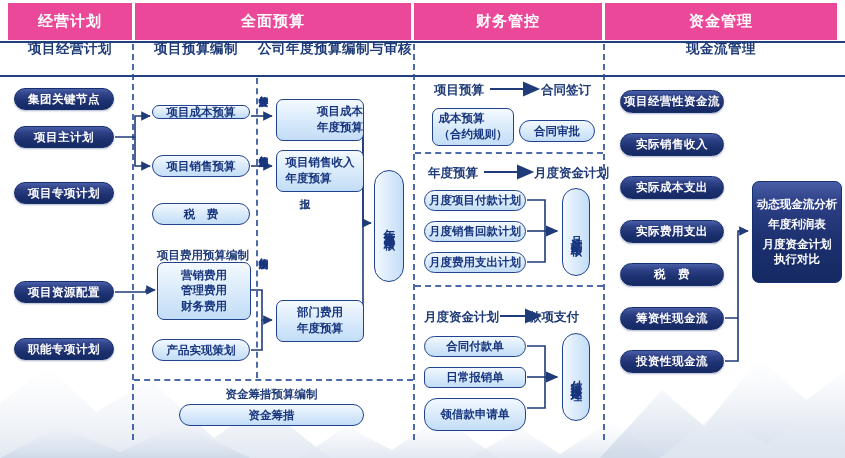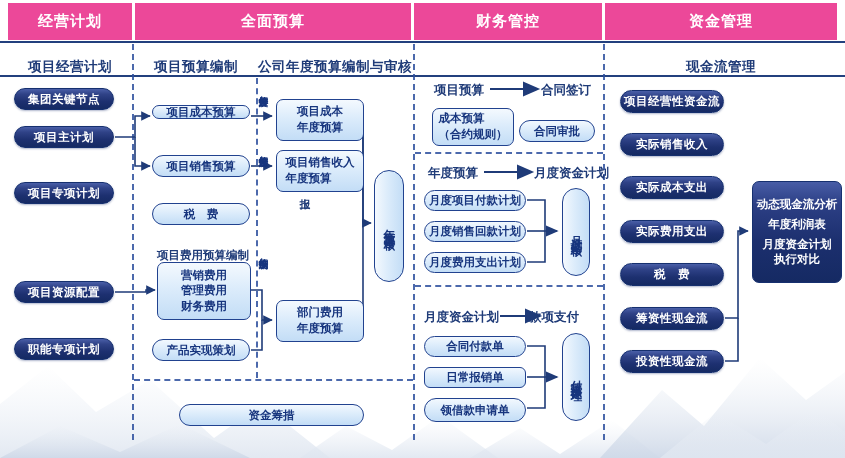--- a/index.html
+++ b/index.html
@@ -16,21 +16,21 @@
   .mtn svg{display:block;}
 
   
   .hdr-band{position:absolute;left:0;top:3px;width:845px;height:37px;}
   .hdr-cell{position:absolute;top:0;height:37px;background:#ec4899;
             display:flex;align-items:center;justify-content:center;
             color:#ffffff;font-size:15px;font-weight:bold;letter-spacing:1px;}
 
   
   .sub-row{position:absolute;left:0;top:40px;width:845px;height:36px;}
-  .sub-lbl{position:absolute;top:0;height:36px;display:flex;align-items:flex-end;justify-content:center;
+  .sub-lbl{position:absolute;top:0;height:36px;display:flex;align-items:flex-start;justify-content:center;
            color:#1f3b78;font-size:13.5px;font-weight:bold;letter-spacing:.5px;}
   .rule{position:absolute;left:0;width:845px;height:2px;background:#23407e;}
 
   
   .vsep{position:absolute;width:0;border-left:2px dashed #2d4f9e;opacity:.85;}
 
   
   .pill{position:absolute;display:flex;align-items:center;justify-content:center;
         text-align:center;box-sizing:border-box;}
   .pill-dark{
@@ -258,37 +258,39 @@
     <span>产品实现策划</span>
     </div>
 
   <div class="vtext" style="left:259px;top:88px;height:64px;">
     <span>按年度分解</span></div>
   <div class="vtext" style="left:259px;top:148px;height:64px;">
     <span>按年度分解</span></div>
   <div class="vtext" style="left:259px;top:250px;height:64px;">
     <span>按年度编制</span></div>
 
-  <div class="box-light" style="position:absolute;left:276px;top:99px;width:86px;height:40px;display:flex;align-items:center;justify-content:center;white-space:pre-line;">
+  <div class="box-light" style="position:absolute;left:276px;top:99px;width:86px;height:40px;display:flex;align-items:center;justify-content:flex-end;white-space:pre-line;">
     <span>项目成本
 年度预算</span></div>
   <div class="box-light" style="position:absolute;left:276px;top:150px;width:86px;height:40px;display:flex;align-items:center;justify-content:center;white-space:pre-line;">
     <span>项目销售收入
 年度预算</span></div>
   <div class="box-light" style="position:absolute;left:276px;top:300px;width:86px;height:40px;display:flex;align-items:center;justify-content:center;white-space:pre-line;">
     <span>部门费用
 年度预算</span></div>
 
   <div class="vtext" style="left:300px;top:190px;height:30px;color:#1f3b78;font-size:10.5px;">
     <span>上报</span></div>
 
   <div class="pill-v" style="position:absolute;left:374px;top:170px;width:28px;height:110px;display:flex;align-items:center;justify-content:center;">
     <span>年度预算审核</span>
     </div>
 
+  <div class="cap" style="left:179px;top:387px;width:185px;">
+    <span>资金筹措预算编制</span></div>
   <div class="pill pill-light" style="left:179px;top:404px;width:185px;height:22px;">
     <span>资金筹措</span>
     </div>
 
   <div class="flowlbl" style="left:434px;top:82px;">
     <span>项目预算</span></div>
   <div class="flowlbl" style="left:541px;top:82px;">
     <span>合同签订</span></div>
   <div class="box-light" style="position:absolute;left:432px;top:108px;width:80px;height:36px;display:flex;align-items:center;justify-content:center;white-space:pre-line;">
     <span>成本预算
@@ -317,21 +319,21 @@
   <div class="flowlbl" style="left:424px;top:309px;">
     <span>月度资金计划</span></div>
   <div class="flowlbl" style="left:529px;top:309px;">
     <span>款项支付</span></div>
   <div class="pill pill-light" style="left:424px;top:336px;width:102px;height:21px;">
     <span>合同付款单</span>
     </div>
   <div class="pill pill-light" style="left:424px;top:367px;width:102px;height:21px;border-radius:6px;">
     <span>日常报销单</span>
     </div>
-  <div class="pill pill-light" style="left:424px;top:398px;width:102px;height:24px;">
+  <div class="pill pill-light" style="left:424px;top:398px;width:102px;height:33px;">
     <span>领借款申请单</span>
     </div>
   <div class="pill-v" style="position:absolute;left:562px;top:333px;width:26px;height:86px;display:flex;align-items:center;justify-content:center;">
     <span>付款审核处理</span>
     </div>
 
   <div class="pill pill-dark" style="left:620px;top:90px;width:104px;height:23px;">
     <span>项目经营性资金流</span>
     </div>
   <div class="pill pill-dark" style="left:620px;top:133px;width:104px;height:23px;">

